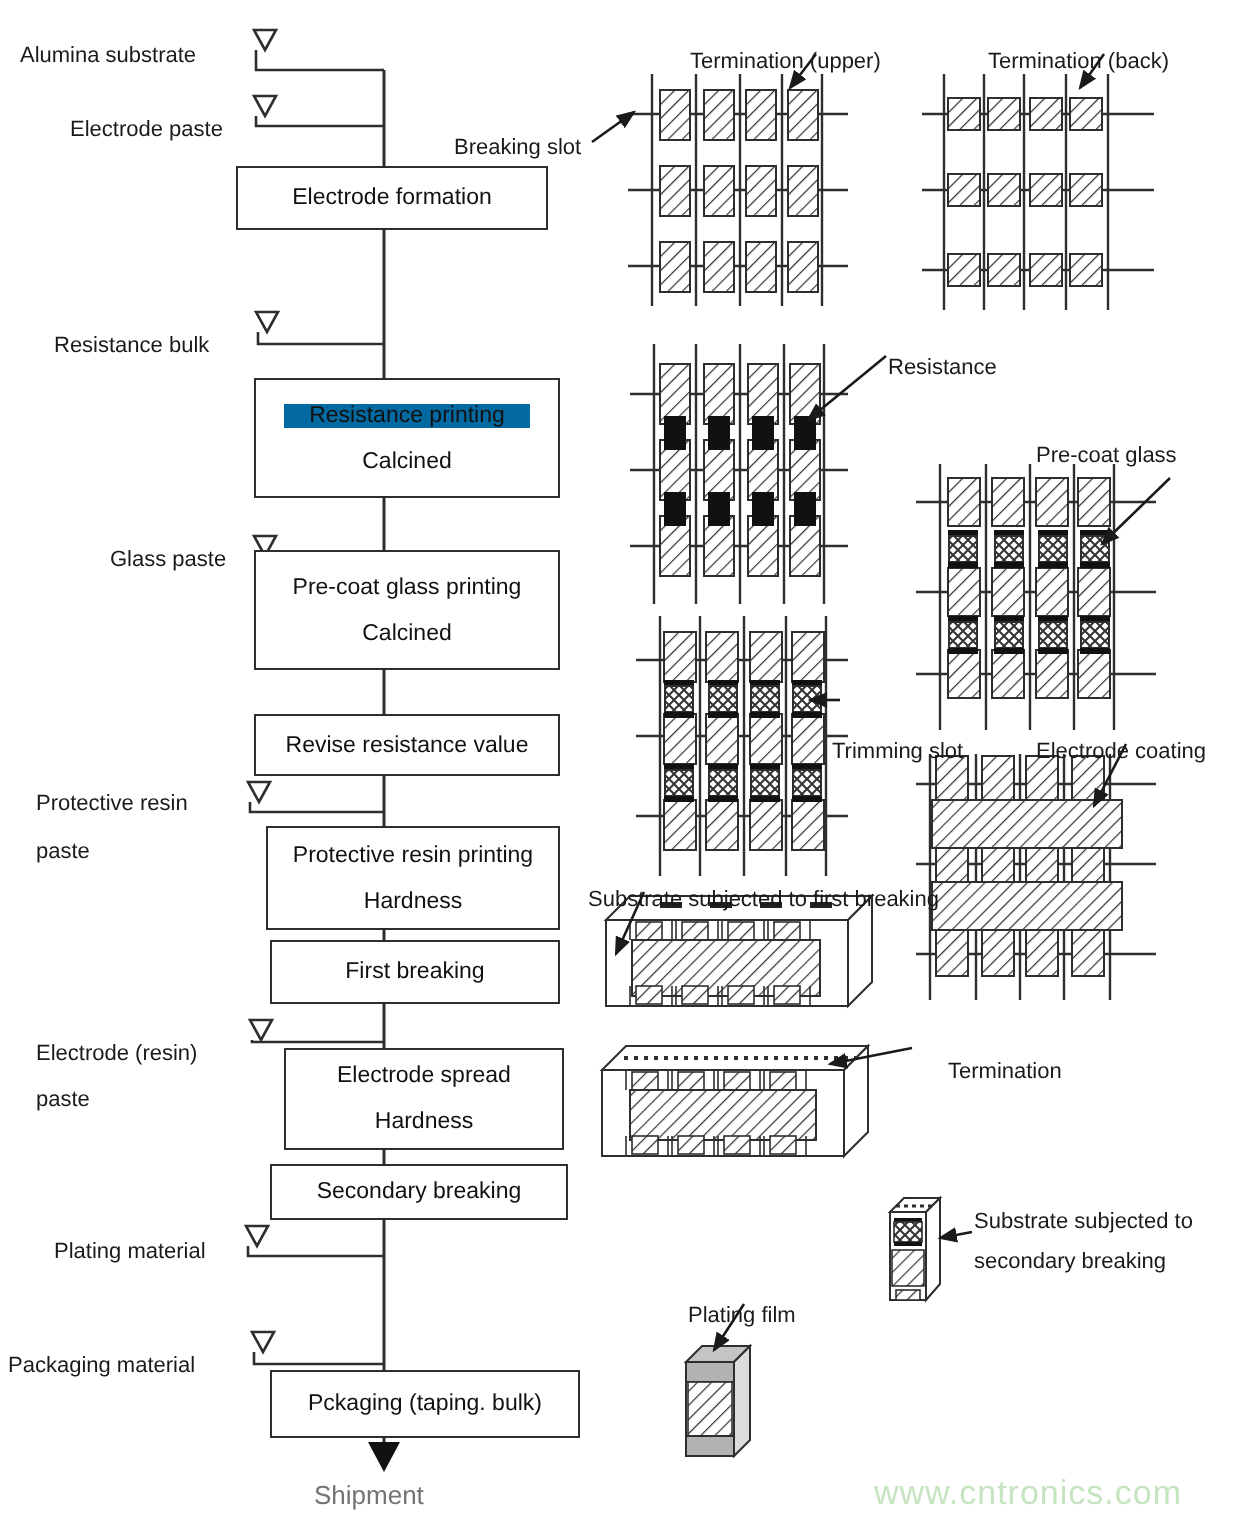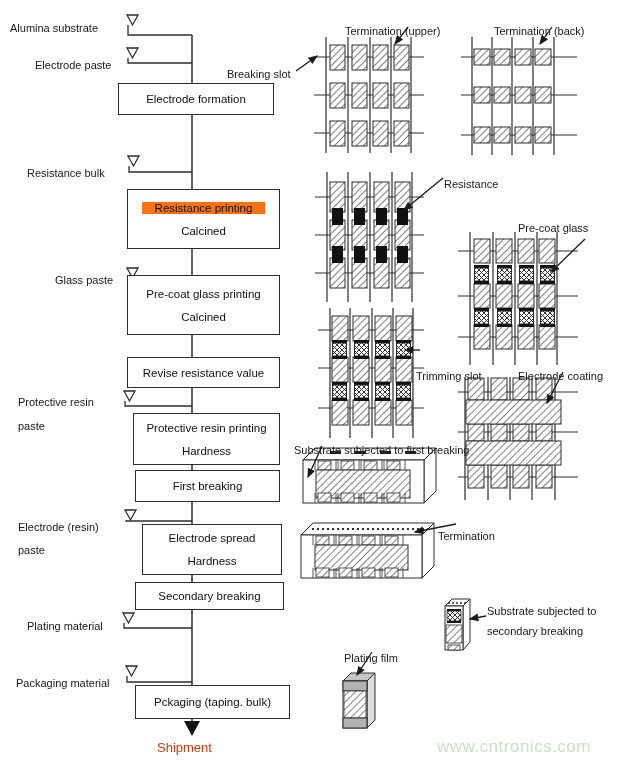--- a/index.html
+++ b/index.html
@@ -4,22 +4,22 @@
 <style>
   html,body{margin:0;padding:0;background:#fff;}
   #stage{position:relative;width:620px;height:763px;background:#fff;overflow:hidden;
          font-family:"Liberation Sans",sans-serif;}
   #art{position:absolute;left:0;top:0;z-index:1;}
   .lbl{position:absolute;z-index:2;font-size:11px;color:#1a1a1a;white-space:nowrap;line-height:1.1;margin-top:12px;}
   .box{position:absolute;z-index:2;border:1.3px solid #2e2e2e;background:#fff;
        display:flex;flex-direction:column;justify-content:center;align-items:center;
        gap:11px;font-size:11.5px;color:#111;text-align:center;}
   .box span:empty{display:none;}
-  .hl{background:#f97316;padding:0 13px;}
-  .terminal{position:absolute;z-index:2;font-size:13px;color:#c2410c;}
+  .hl{background:#0369a1;padding:0 13px;}
+  .terminal{position:absolute;z-index:2;font-size:13px;color:#737373;}
   .wm{position:absolute;z-index:2;font-size:17px;color:#c6e4c0;letter-spacing:.5px;}
 </style>
 </head>
 <body>
 
 <div id="stage">
 
   <svg id="art" width="620" height="763" viewBox="0 0 620 763">
     <defs>
       <pattern id="hatch" width="5" height="5" patternUnits="userSpaceOnUse" patternTransform="rotate(-45)">
@@ -276,21 +276,21 @@
 
   <div class="lbl" style="left:10px;top:10px">Alumina substrate</div>
   <div class="lbl" style="left:35px;top:47px">Electrode paste</div>
   <div class="lbl" style="left:27px;top:155px">Resistance bulk</div>
   <div class="lbl" style="left:55px;top:262px">Glass paste</div>
   <div class="lbl" style="left:18px;top:384px">Protective resin</div>
   <div class="lbl" style="left:18px;top:408px">paste</div>
   <div class="lbl" style="left:18px;top:509px">Electrode (resin)</div>
   <div class="lbl" style="left:18px;top:532px">paste</div>
   <div class="lbl" style="left:27px;top:608px">Plating material</div>
-  <div class="lbl" style="left:16px;top:665px">Packaging material</div>
+  <div class="lbl" style="left:4px;top:665px">Packaging material</div>
 
   <div class="box" style="left:118px;top:83px;width:154px;height:30px">
     <span>Electrode formation</span>
   </div>
   <div class="box" style="left:127px;top:189px;width:151px;height:58px">
     <span class="hl">Resistance printing</span>
       <span>Calcined</span>
   </div>
   <div class="box" style="left:127px;top:275px;width:151px;height:58px">
     <span>Pre-coat glass printing</span>
@@ -320,19 +320,19 @@
   <div class="terminal" style="left:157px;top:740px">Shipment</div>
 
   <div class="lbl" style="left:345px;top:13px">Termination (upper)</div>
   <div class="lbl" style="left:494px;top:13px">Termination (back)</div>
   <div class="lbl" style="left:227px;top:56px">Breaking slot</div>
   <div class="lbl" style="left:444px;top:166px">Resistance</div>
   <div class="lbl" style="left:518px;top:210px">Pre-coat glass</div>
   <div class="lbl" style="left:416px;top:358px">Trimming slot</div>
   <div class="lbl" style="left:518px;top:358px">Electrode coating</div>
   <div class="lbl" style="left:294px;top:432px">Substrate subjected to first breaking</div>
-  <div class="lbl" style="left:438px;top:518px">Termination</div>
+  <div class="lbl" style="left:474px;top:518px">Termination</div>
   <div class="lbl" style="left:487px;top:593px">Substrate subjected to</div>
   <div class="lbl" style="left:487px;top:613px">secondary breaking</div>
   <div class="lbl" style="left:344px;top:640px">Plating film</div>
 
   <div class="wm" style="left:437px;top:737px">www.cntronics.com</div>
 </div>
 
 </body></html>

